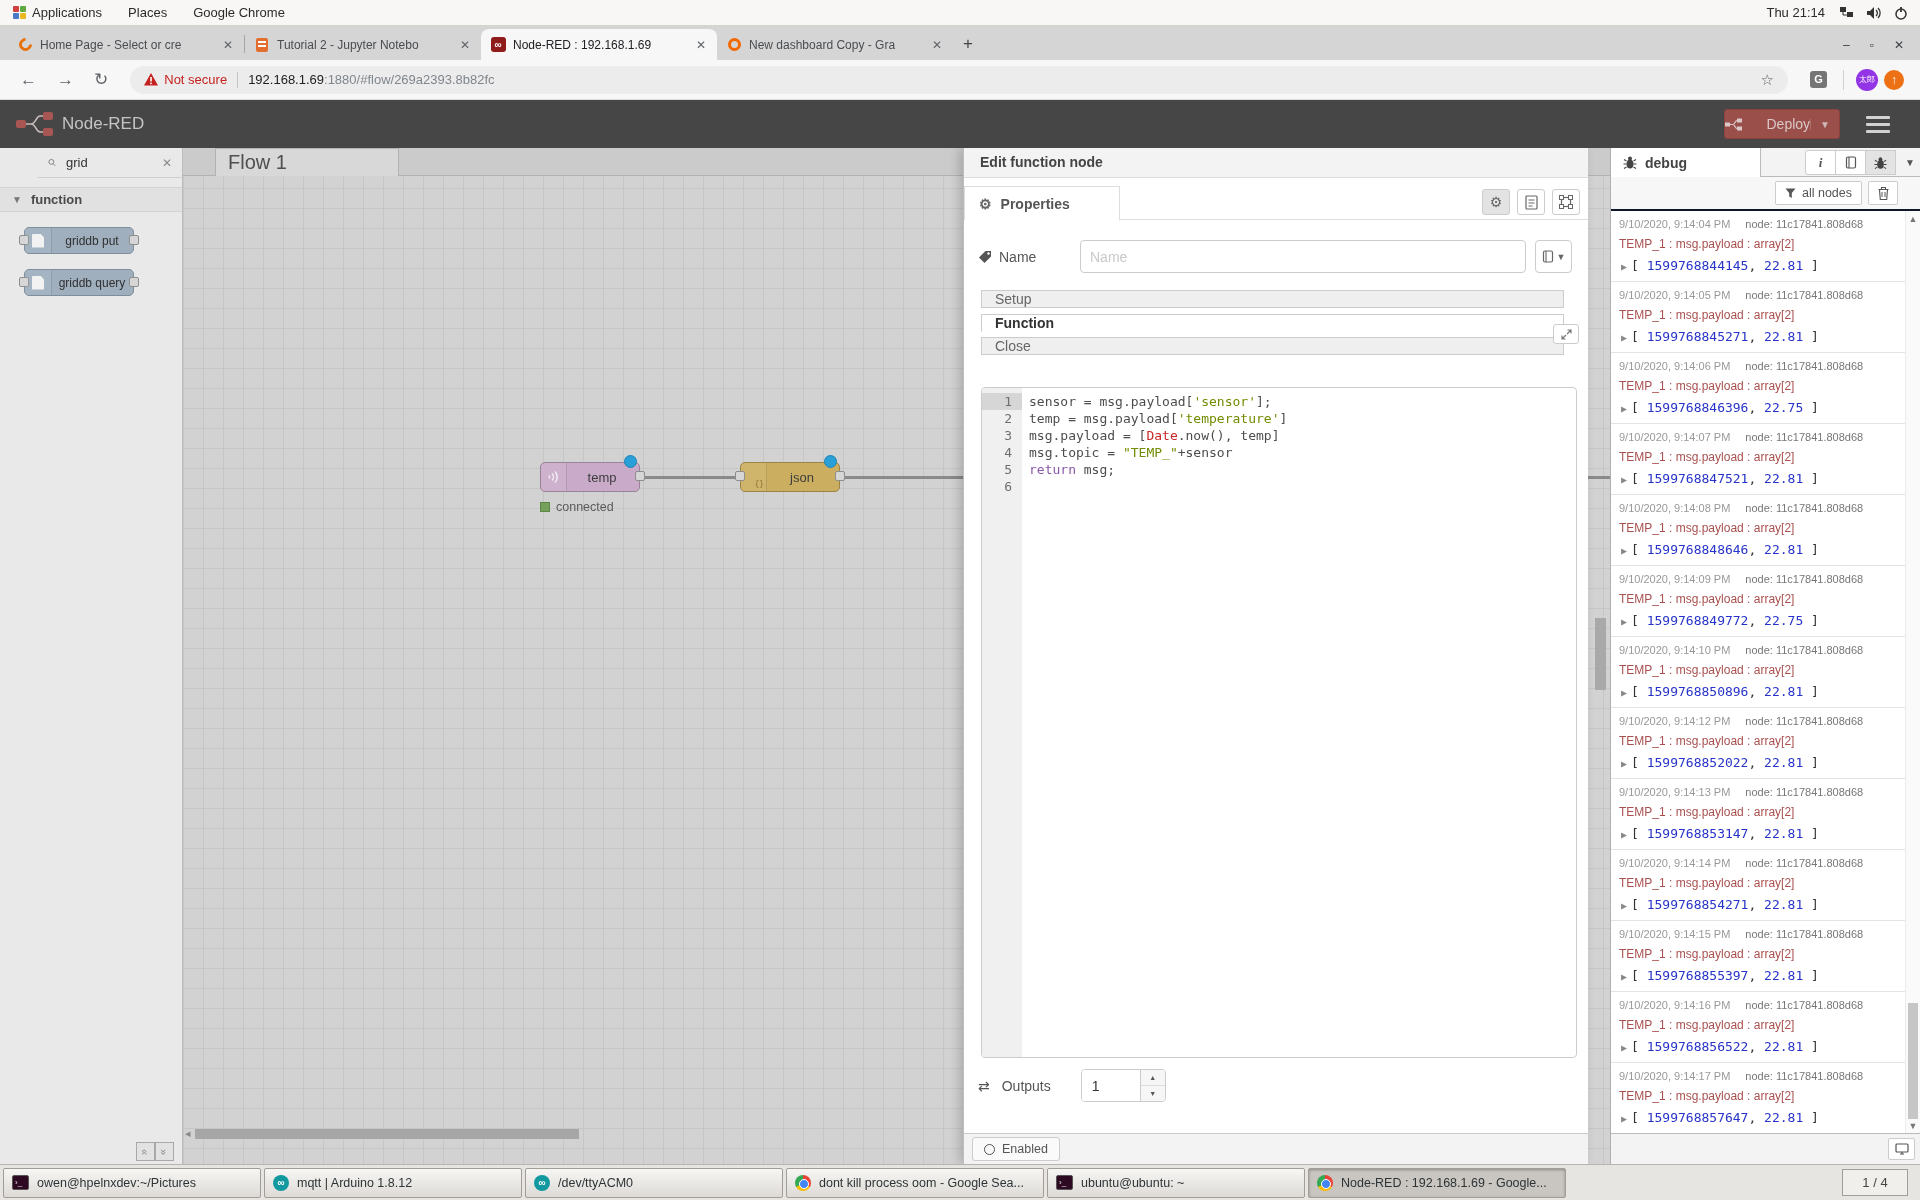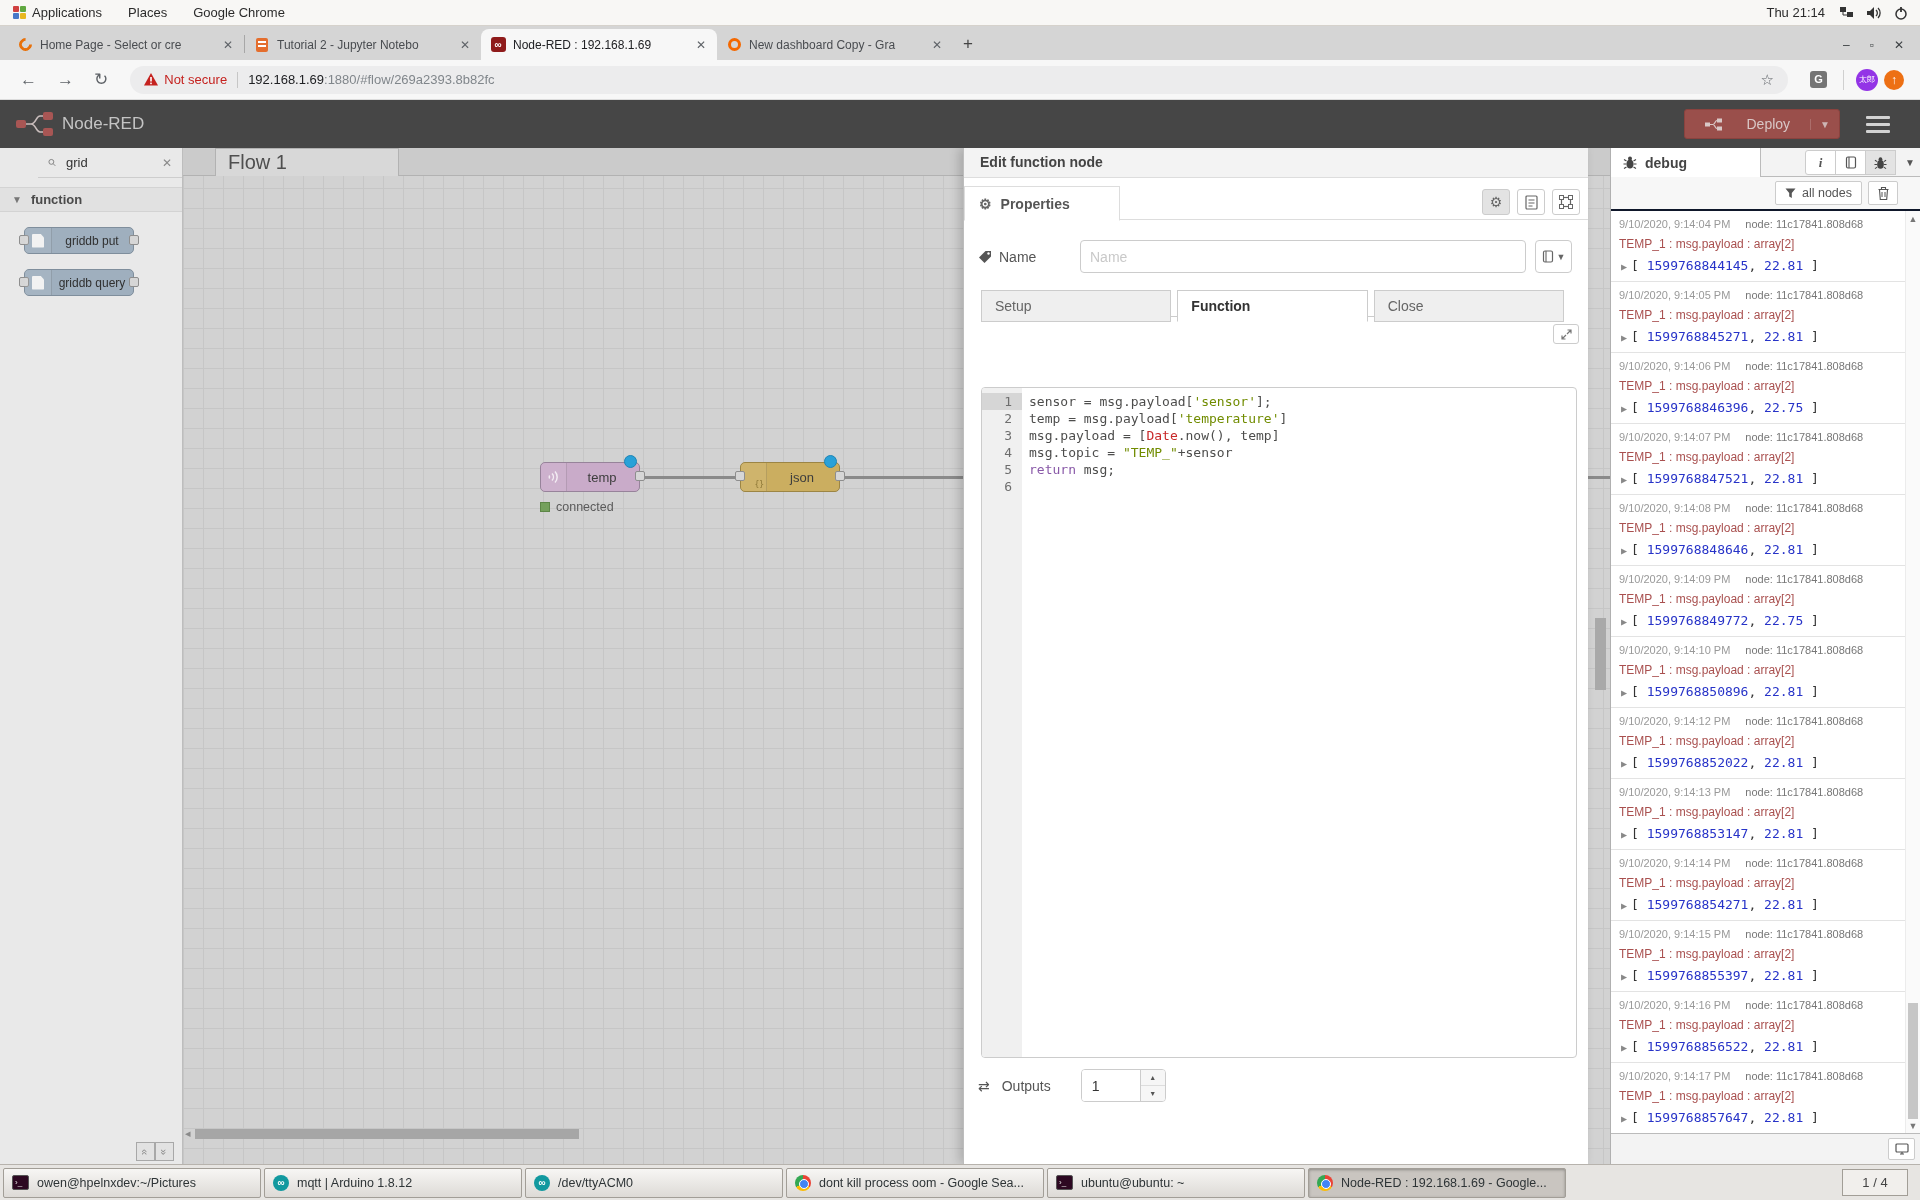--- a/index.html
+++ b/index.html
@@ -57,21 +57,21 @@
     display:flex; align-items:center; justify-content:center; margin:0 6px; }
   .update-dot { width:20px; height:20px; border-radius:50%; background:#ed7014; color:#fff;
     font-size:12px; font-weight:bold; display:flex; align-items:center; justify-content:center; margin-right:6px; }
 
   
   .nr-header { position:absolute; left:0; top:100px; width:1920px; height:48px; background:#464646;
     display:flex; align-items:center; padding:0 16px; }
   .brand { font-size:17px; color:#c4c4c4; margin-left:8px; }
   .deploy-btn { margin-left:auto; height:30px; background:#9a4f4b; border:1px solid #8a423e;
     border-radius:3px; display:flex; align-items:center; color:#d9c8c7; font-size:14px; }
-  .deploy-main { display:flex; align-items:center; gap:24px; padding:0 20px; }
+  .deploy-main { display:flex; align-items:center; gap:24px; padding:0 0; }
   .deploy-caret { padding:0 9px; border-left:1px solid rgba(255,255,255,.18); font-size:10px; color:#cdb6b5; }
   .hamburger { width:24px; height:17px; margin:0 14px 0 26px; display:flex; flex-direction:column; justify-content:space-between; }
   .hamburger i { height:3px; background:#d2d2d2; border-radius:1px; }
 
   
   .main { position:absolute; left:0; top:148px; width:1920px; height:1016px; overflow:hidden; }
 
   
   .palette { position:absolute; left:0; top:0; width:183px; height:100%; background:#e9e9e9;
     border-right:1px solid #bdbdbd; z-index:1; }
@@ -144,21 +144,21 @@
   .icon-btn { width:28px; height:26px; border:1px solid #ccc; border-radius:3px; background:#fff;
     display:flex; align-items:center; justify-content:center; color:#666; }
   .icon-btn.pressed { background:#e3e3e3; }
   .name-row { display:flex; align-items:center; margin:20px 11px 0 14px; gap:9px; }
   .name-lbl { display:flex; align-items:center; gap:7px; width:93px; color:#555; }
   .name-input { width:446px; height:33px; border:1px solid #ccc; border-radius:4px; padding:0 9px;
     font-size:14px; color:#333; font-family:"Liberation Sans",sans-serif; }
   .name-input::placeholder { color:#c9c9c9; }
   .book-btn { width:37px; height:33px; border:1px solid #ccc; border-radius:4px; background:#fff;
     display:flex; align-items:center; justify-content:center; gap:3px; color:#666; font-size:9px; }
-  .ftabs-row { display:flex; gap:6px; margin:17px 24px 0 17px; height:27px; border-bottom:1px solid #ccc; }
+  .ftabs-row { display:flex; gap:6px; margin:17px 24px 0 17px; height:27px; border-bottom:1px solid #ccc;flex-direction:column; }
   .ftab { flex:1; height:32px; background:#efefef; border:1px solid #ccc; display:flex;
     align-items:center; padding-left:13px; color:#666; }
   .ftab.active { background:#fff; border-bottom:1px solid #fff; margin-bottom:-1px; color:#333; font-weight:bold; }
   .expand-row { display:flex; justify-content:flex-end; margin:7px 9px 0 0; }
   .expand-btn { width:26px; height:20px; border:1px solid #ccc; border-radius:3px; background:#fff;
     display:flex; align-items:center; justify-content:center; }
   .editor { position:absolute; left:17px; right:11px; top:239px; bottom:106px; border:1px solid #ccc;
     border-radius:4px; background:#fff; overflow:hidden; display:flex;
     font-family:"DejaVu Sans Mono","Liberation Mono",monospace; font-size:13px; }
   .gutter { width:40px; background:#f0f0f0; color:#6e6e6e; text-align:right; padding-top:5px; flex:none; }
@@ -531,20 +531,26 @@
       <span class="shuffle-glyph">⇄</span>
       <span>Outputs</span>
       <span class="spinner">
         <input class="spin-val" value="1" style="">
         <span class="spin-btns">
           <span>▲</span>
           <span>▼</span>
         </span>
       </span>
     </div>
+    <div class="dlg-foot">
+      <span class="enabled-btn">
+        <span class="enabled-circle"></span>
+        <span>Enabled</span>
+      </span>
+    </div>
   </div>
 
   <div class="debug">
     <div class="dbg-tabs">
       <div class="dbg-tab">
         <svg width="14" height="15" viewBox="0 0 14 15">
             <ellipse cx="7" cy="9" rx="3.6" ry="4.6" fill="#444"></ellipse>
             <circle cx="7" cy="3.4" r="2" fill="#444"></circle>
             <path d="M3.5 6 L1 4.5 M3.2 9 H0.5 M3.5 12 L1 13.5 M10.5 6 L13 4.5 M10.8 9 H13.5 M10.5 12 L13 13.5" stroke="#444" stroke-width="1.1"></path>
           </svg>

